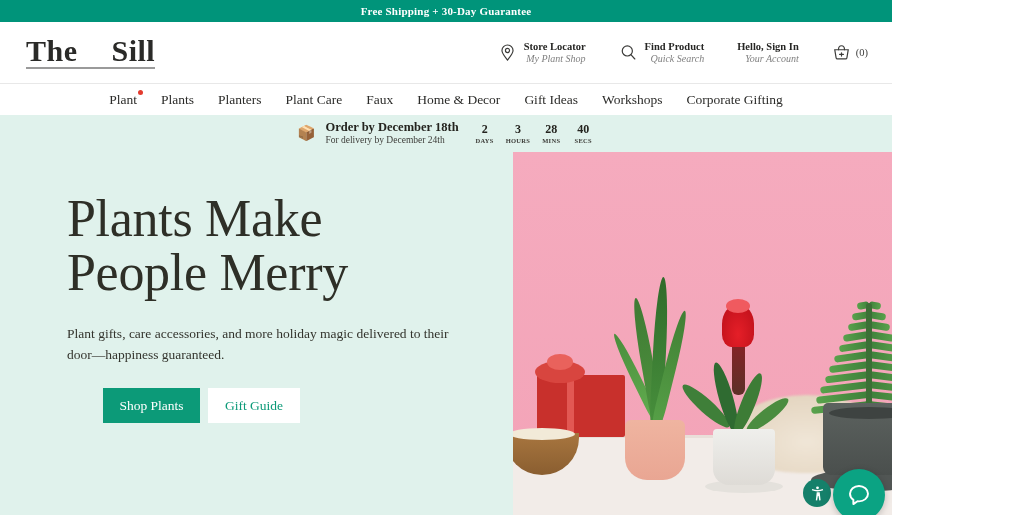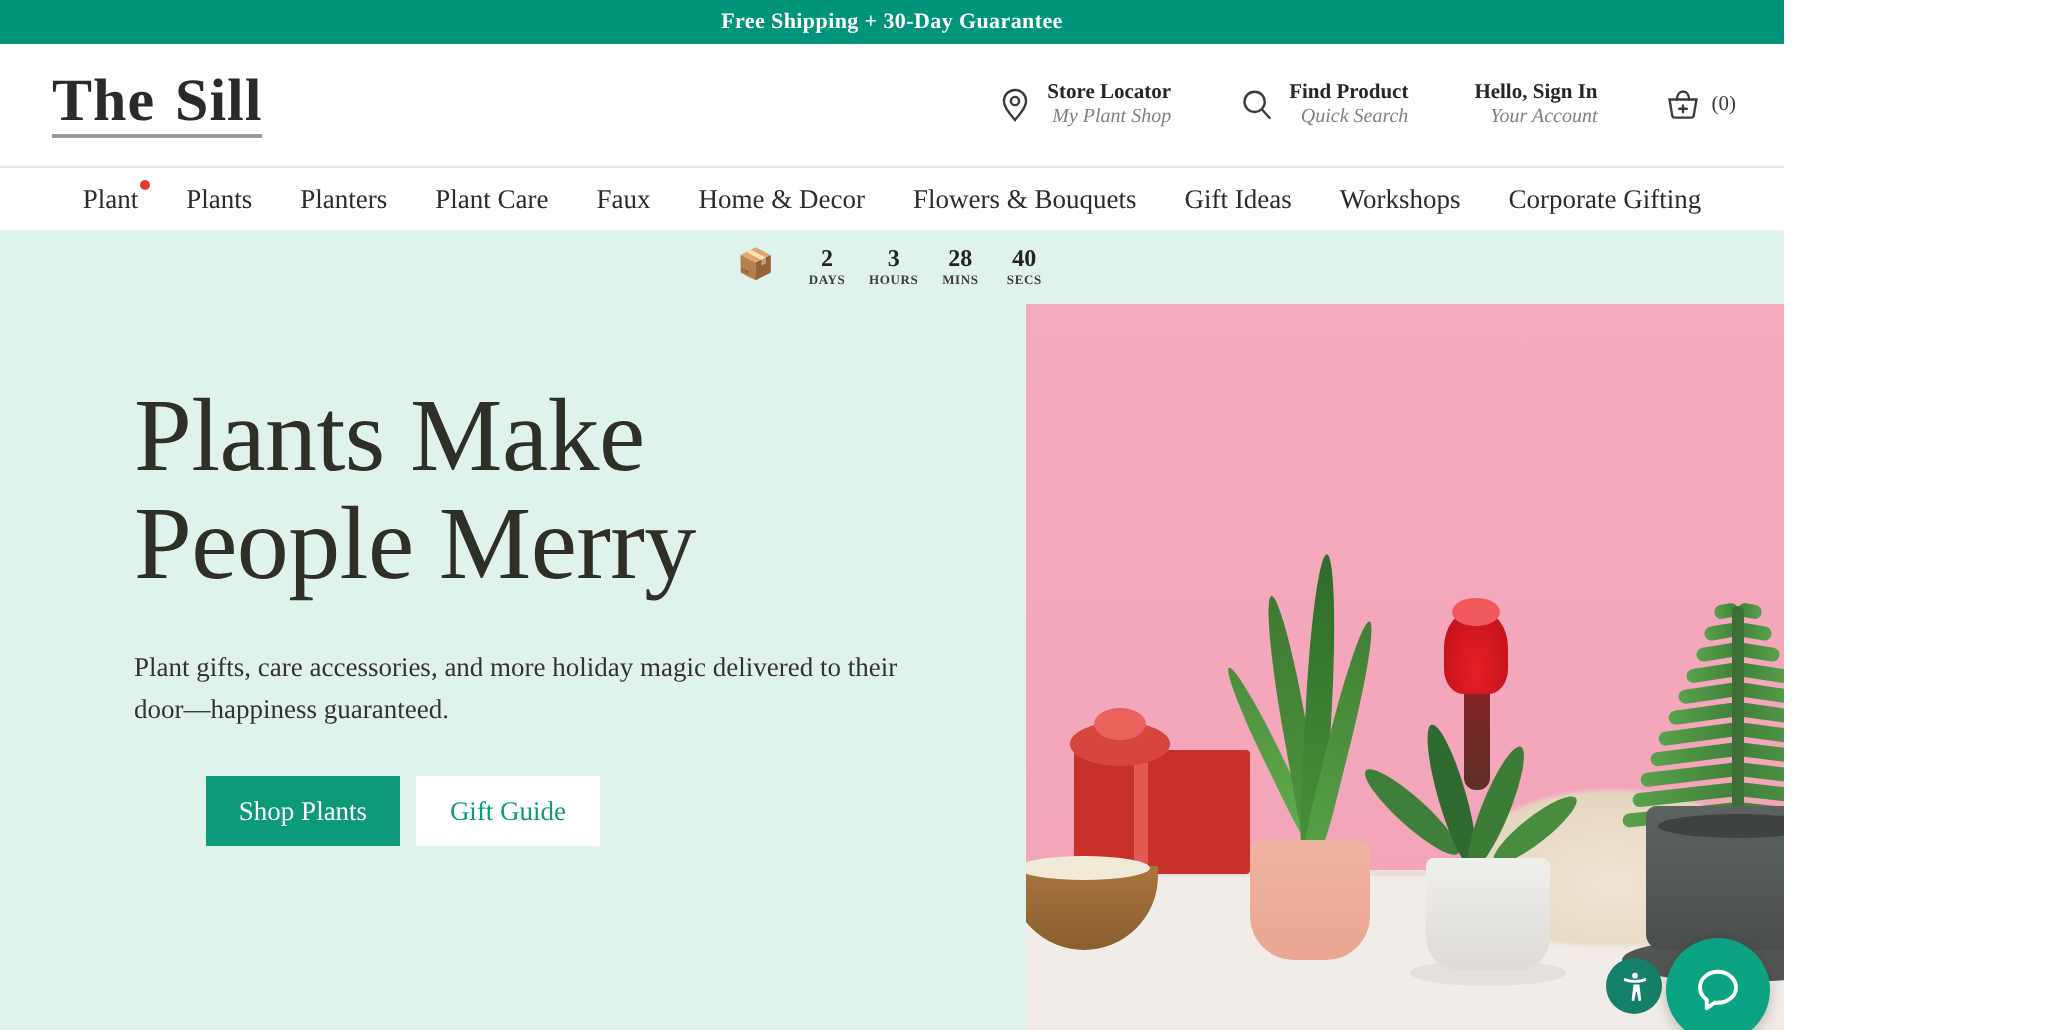--- a/index.html
+++ b/index.html
@@ -19,21 +19,21 @@
     font-size:11px; font-weight:bold; letter-spacing:.2px;
   }
 
   
   .header{
     height:61px; background:#fff;
     display:flex; align-items:center; justify-content:space-between;
     padding:0 24px 0 26px;
   }
   .logo{
-    display:flex; align-items:flex-end; gap:10px;
+    display:flex; align-items:flex-end; gap:34px;
     border-bottom:2px solid #9a9a9a; padding-bottom:1px;
   }
   .logo span{
     font-family:"Liberation Serif", serif;
     font-size:30px; font-weight:bold; color:#2a2a28; line-height:1;
     letter-spacing:.5px;
   }
   .header-right{ display:flex; align-items:center; gap:33px;text-align:right; }
   .util{ display:flex; align-items:center; gap:7px; }
   .util-ico{ width:19px; height:19px; flex:0 0 19px; color:#3b3b39; }
@@ -270,30 +270,33 @@
   <div class="nav">
     <div class="nav-item">
       <span>Plant</span>
       <span class="dot"></span>
     </div>
     <div class="nav-item"><span>Plants</span></div>
     <div class="nav-item"><span>Planters</span></div>
     <div class="nav-item"><span>Plant Care</span></div>
     <div class="nav-item"><span>Faux</span></div>
     <div class="nav-item"><span>Home &amp; Decor</span></div>
-    <div class="nav-item"><span>Flowers &amp; Bouquets</span></div>
     <div class="nav-item"><span>Gift Ideas</span></div>
     <div class="nav-item"><span>Workshops</span></div>
     <div class="nav-item"><span>Corporate Gifting</span></div>
   </div>
 
   <div class="hero">
 
     <div class="countdown">
       <span class="cd-box">📦</span>
+      <span class="cd-text">
+        <span class="cd-t1" style="display:block">Order by December 18th</span>
+        <span class="cd-t2" style="display:block">For delivery by December 24th</span>
+      </span>
       <span class="cd-timer">
         <span class="cd-unit">
           <span class="cd-num" style="display:block">2</span>
           <span class="cd-lbl" style="display:block">DAYS</span>
         </span>
         <span class="cd-unit">
           <span class="cd-num" style="display:block">3</span>
           <span class="cd-lbl" style="display:block">HOURS</span>
         </span>
         <span class="cd-unit">

